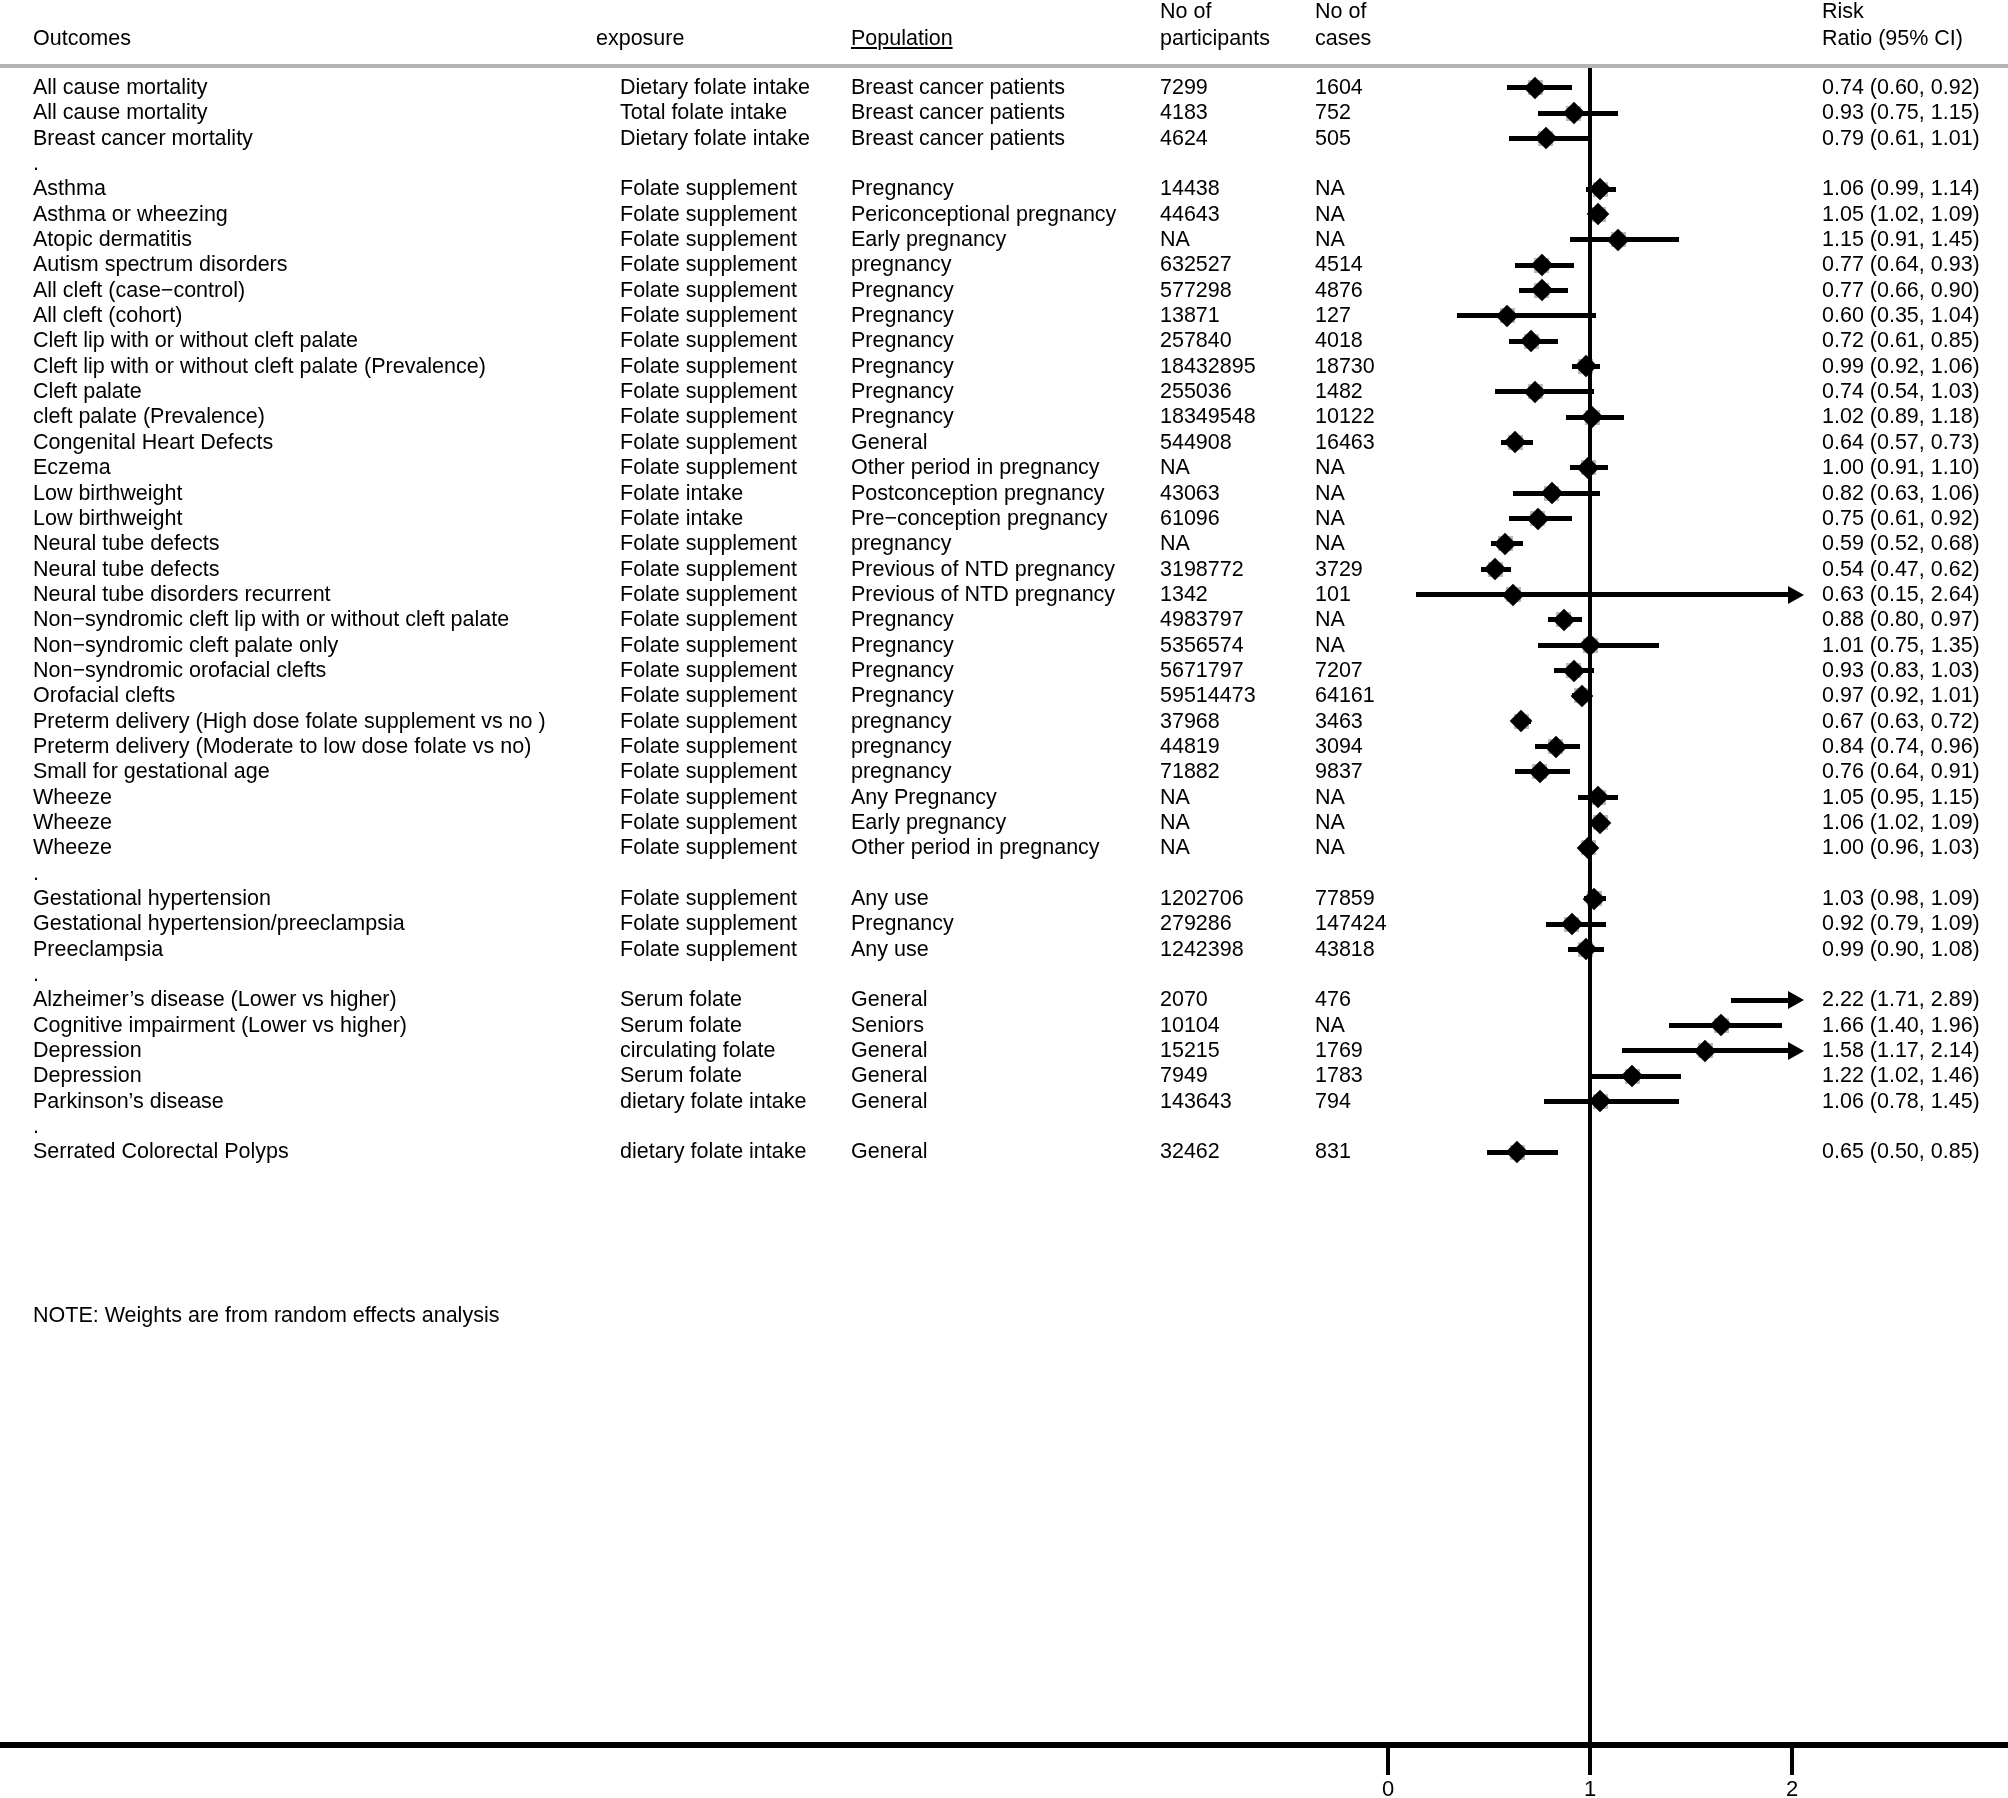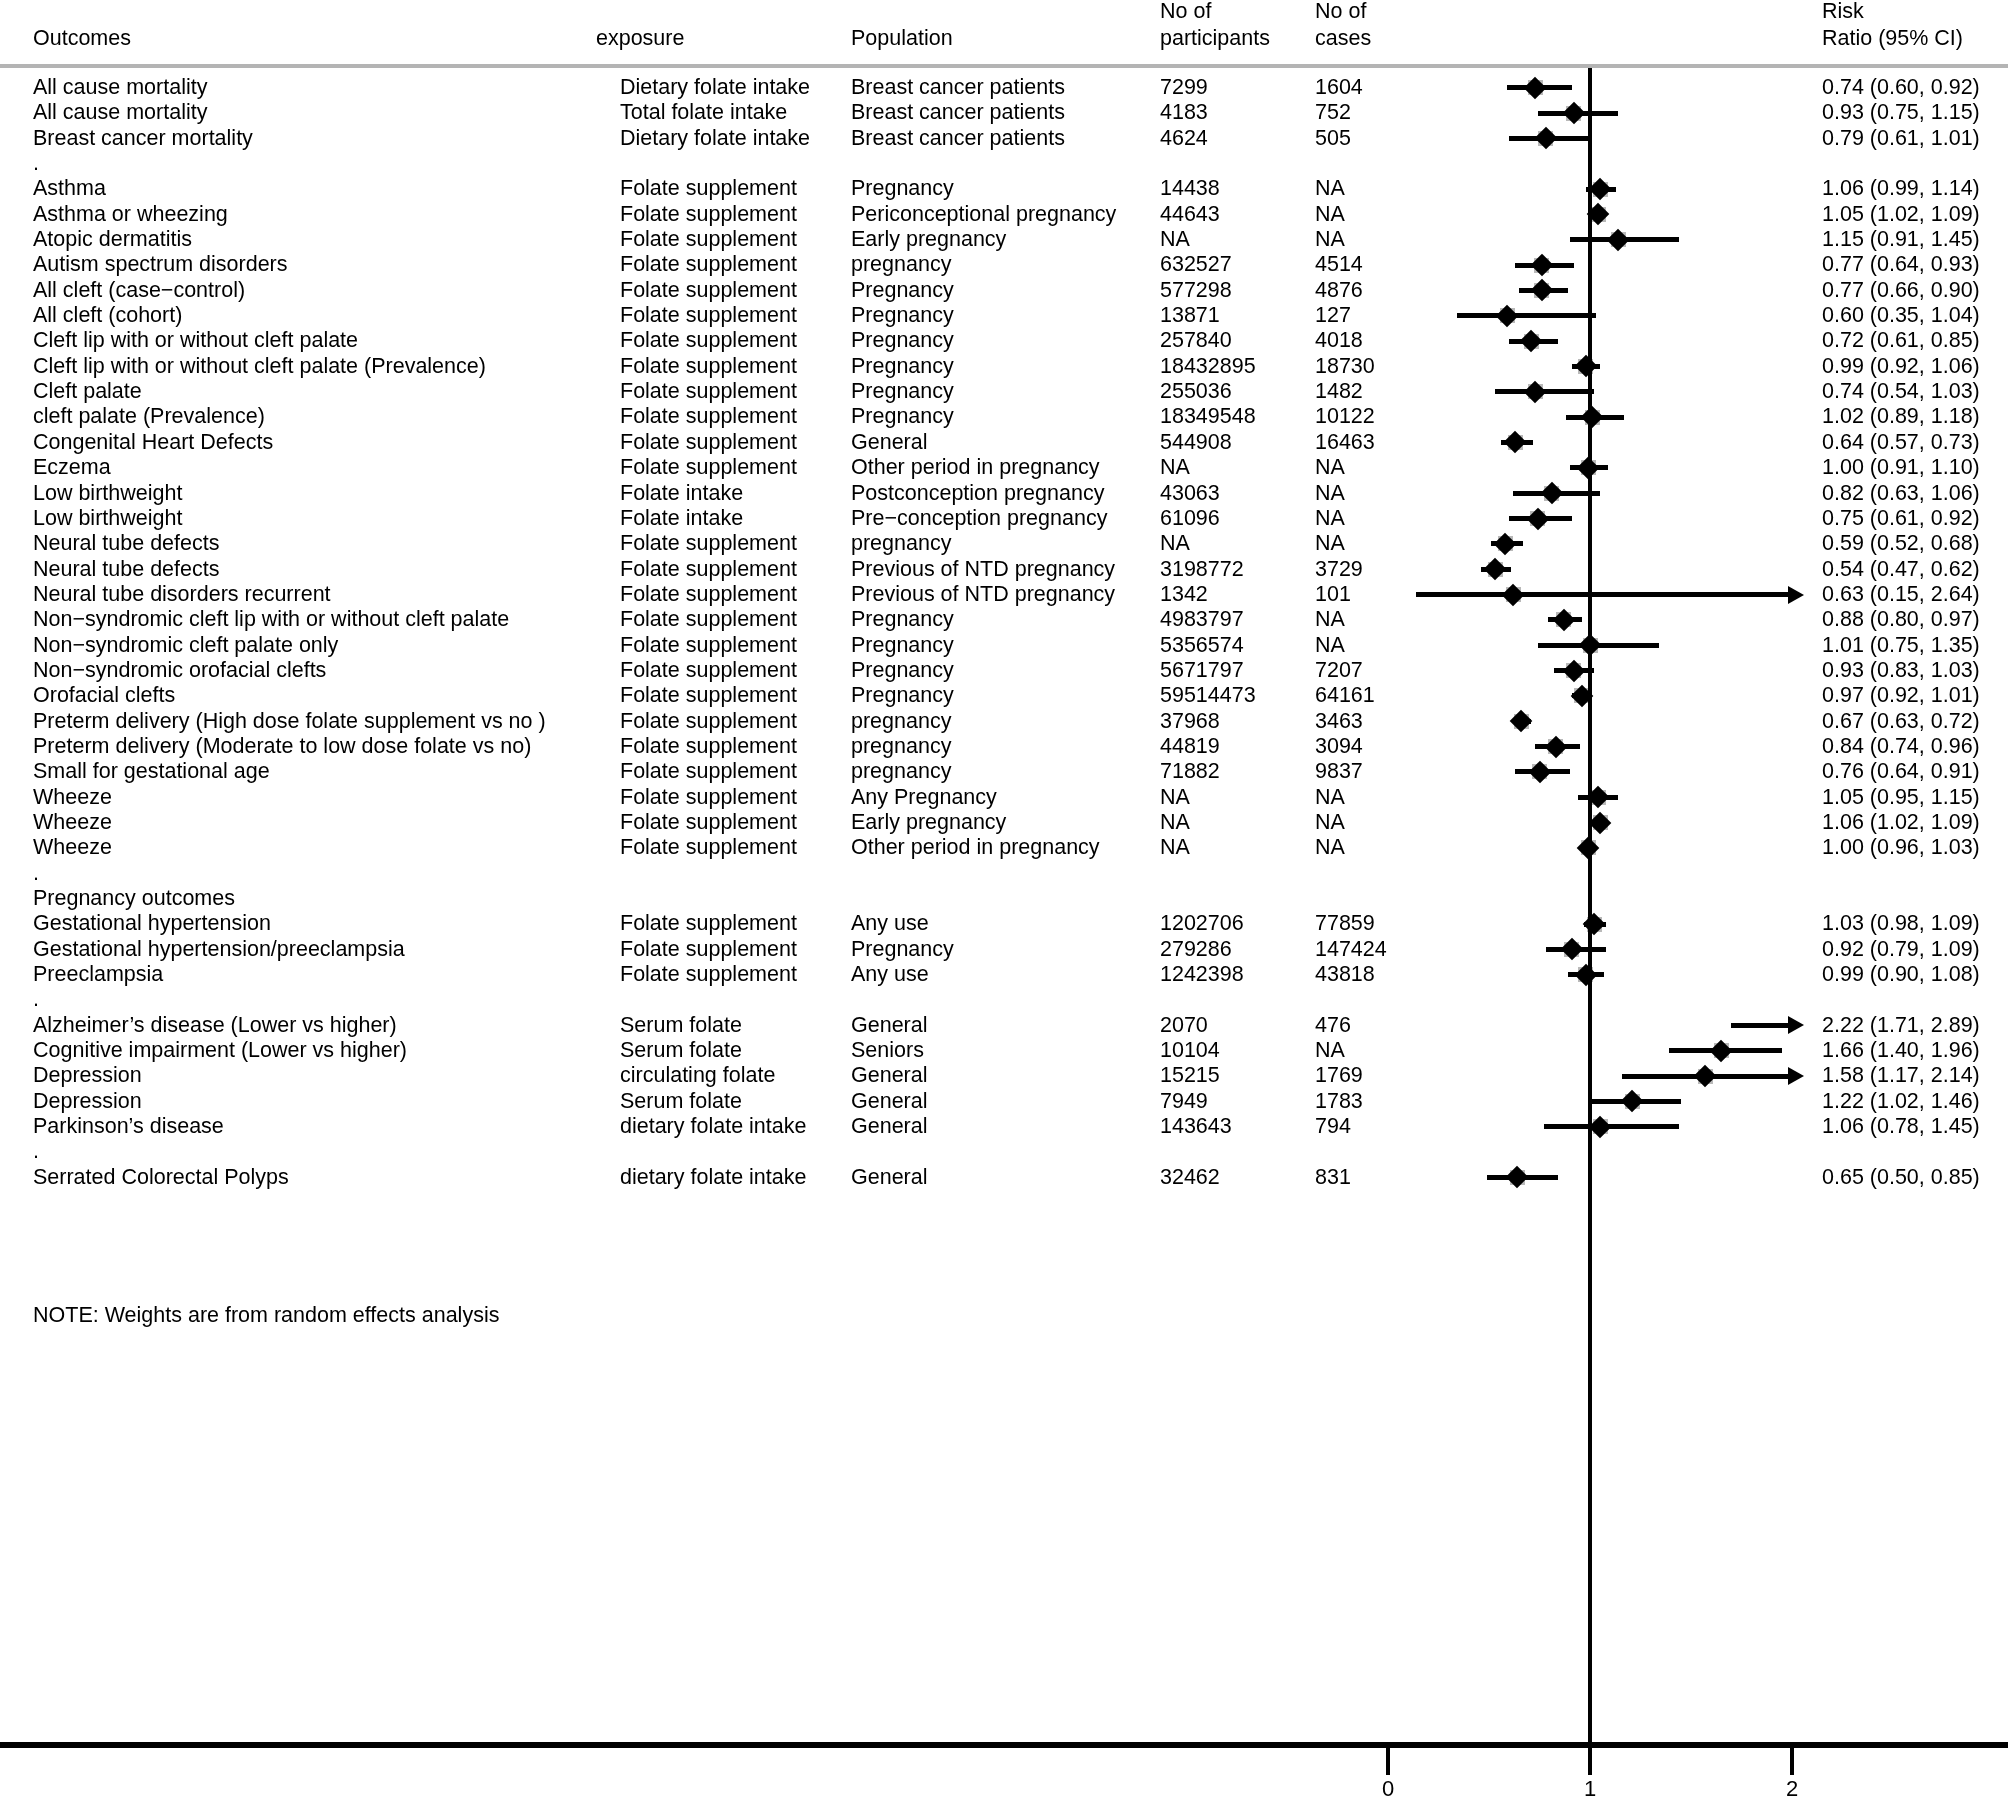--- a/index.html
+++ b/index.html
@@ -4,21 +4,21 @@
 <style>
   html,body{margin:0;padding:0;background:#ffffff;}
   .sheet{
     position:relative;width:2008px;height:1798px;background:#fff;
     font-family:"Liberation Sans", sans-serif;color:#000;overflow:hidden;
   }
   
   .hdr-cell{position:absolute;font-size:21.5px;line-height:27px;white-space:nowrap;}
   .hdr-outcomes{left:33px;top:25px;}
   .hdr-exposure{left:596px;top:25px;}
-  .hdr-population{left:851px;top:25px;}
+  .hdr-population{left:851px;top:25px;text-decoration:underline;}
   .hdr-part{left:1160px;top:-2px;}
   .hdr-cases{left:1315px;top:-2px;}
   .hdr-risk{left:1822px;top:-2px;}
   .rule{position:absolute;left:0;top:64px;width:2008px;height:4px;background:#b4b4b4;}
   
   .vline{position:absolute;left:1588px;top:68px;width:4px;height:1677px;background:#000;}
   .axis{position:absolute;left:0;top:1742px;width:2008px;height:6px;background:#000;}
   .tick{position:absolute;top:1748px;width:4px;height:27px;background:#000;}
   .tick-label{position:absolute;top:1776px;font-size:22px;transform:translateX(-50%);}
   
@@ -456,23 +456,20 @@
           <div class="wbox" style="left: 194.5px;"></div>
           <div class="ci" style="left: 193.92px; width: 14.14px;"></div>
           <div class="diamond" style="left: 202px;"></div>
         </div>
         <div class="cell c-rr">1.00 (0.96, 1.03)</div>
       </div>
       <div class="row">
         <div class="cell c-outcome">.</div>
       </div>
       <div class="row">
-        <div class="cell c-outcome">Pregnancy outcomes</div>
-      </div>
-      <div class="row">
         <div class="cell c-outcome">Gestational hypertension</div>
         <div class="cell c-exposure">Folate supplement</div>
         <div class="cell c-population">Any use</div>
         <div class="cell c-part">1202706</div>
         <div class="cell c-cases">77859</div>
         <div class="c-plot">
           <div class="wbox" style="left: 200.56px;"></div>
           <div class="ci" style="left: 197.96px; width: 22.22px;"></div>
           <div class="diamond" style="left: 208.06px;"></div>
         </div>

